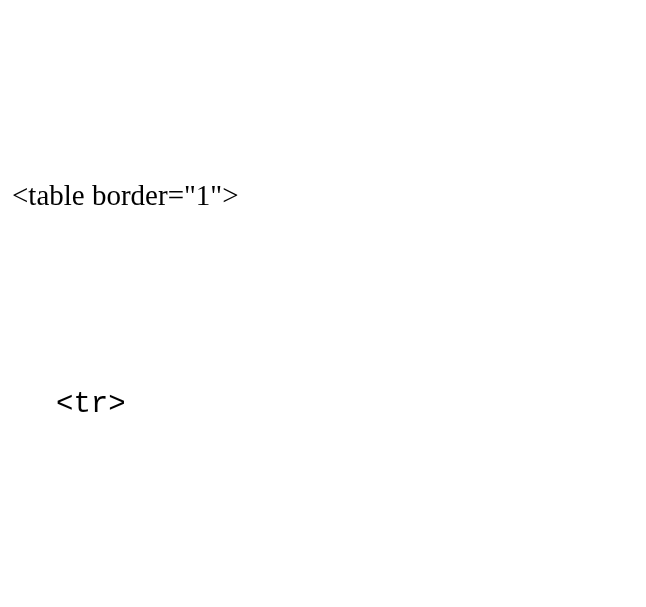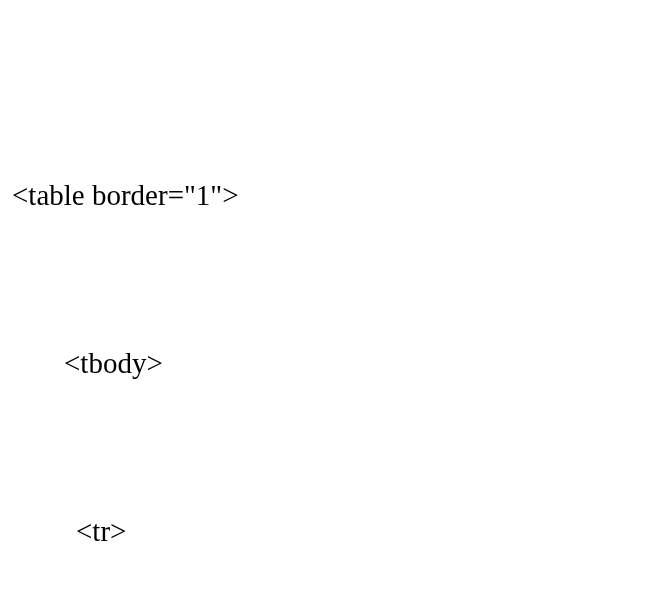--- a/index.html
+++ b/index.html
@@ -29,23 +29,22 @@
 </style>
 </head>
 <body>
 
 <div class="page">
   <div class="code-block">
     
   
       <div class="code-line" style="padding-left: 12px;">&lt;table border="1"&gt;</div>
     
-      <div class="code-line" style="padding-left: 64px;">&lt;tbody&gt;</div>
     
-      <div class="code-line" style="padding-left: 76px;">&lt;tr&gt;</div>
+      <div class="code-line" style="padding-left: 56px; font-family: Liberation Mono, monospace;">&lt;tr&gt;</div>
     
       
     
       
     
       
     
       
     
       

